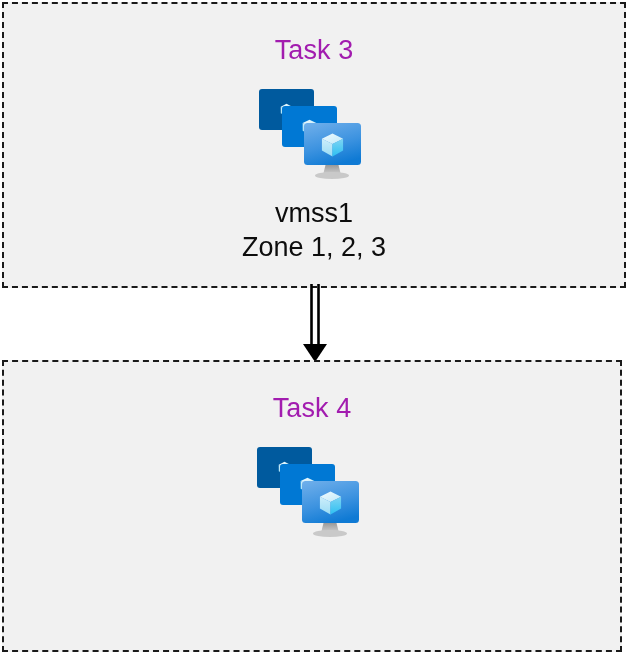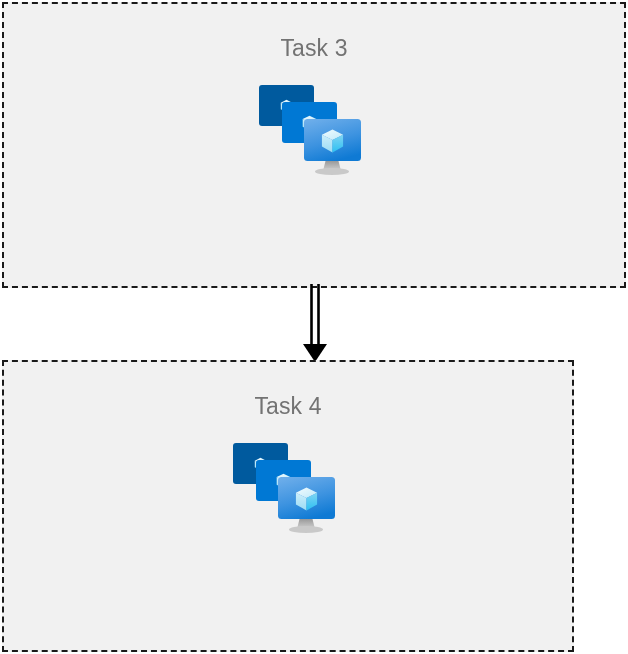--- a/index.html
+++ b/index.html
@@ -37,28 +37,28 @@
   #task-box-top {
     left: 2px;
     top: 2px;
     width: 624px;
     height: 286px;
   }
 
   #task-box-bottom {
     left: 2px;
     top: 360px;
-    width: 572px;
+    width: 620px;
     height: 292px;
   }
 
   
   .task-heading {
-    color: #737373;
-    font-size: 23px;
+    color: #a21caf;
+    font-size: 27px;
     line-height: 1;
     font-weight: 400;
     letter-spacing: 0.1px;
     white-space: nowrap;
   }
   #task-box-top .task-heading { margin-top: 33px; }
   #task-box-bottom .task-heading { margin-top: 33px; }
 
   
   .vmss-icon {
@@ -150,20 +150,24 @@
           <rect x="48" y="42" width="57" height="42" rx="3.5" fill="url(#t3front)"></rect>
           <g transform="translate(76.5 63) scale(0.92)">
             <polygon points="0,-11.5 11.5,-5.7 0,0 -11.5,-5.7" fill="url(#t3cubeTop)"></polygon>
             <polygon points="-11.5,-5.7 0,0 0,13.5 -11.5,7.2" fill="url(#t3cubeL)"></polygon>
             <polygon points="11.5,-5.7 0,0 0,13.5 11.5,7.2" fill="url(#t3cubeR)"></polygon>
           </g>
         </g>
       </svg>
     </div>
 
+    <div class="caption-block">
+      <div class="caption">vmss1</div>
+      <div class="caption">Zone 1, 2, 3</div>
+    </div>
   </div>
 
   <svg id="connector" viewBox="0 0 56 84" xmlns="http://www.w3.org/2000/svg">
     <line x1="23.5" y1="2" x2="23.5" y2="64" stroke="#000000" stroke-width="2.6"></line>
     <line x1="30.5" y1="2" x2="30.5" y2="64" stroke="#000000" stroke-width="2.6"></line>
     <polygon points="15,62 39,62 27,80" fill="#000000"></polygon>
   </svg>
 
   <div class="task-box" id="task-box-bottom">
 

